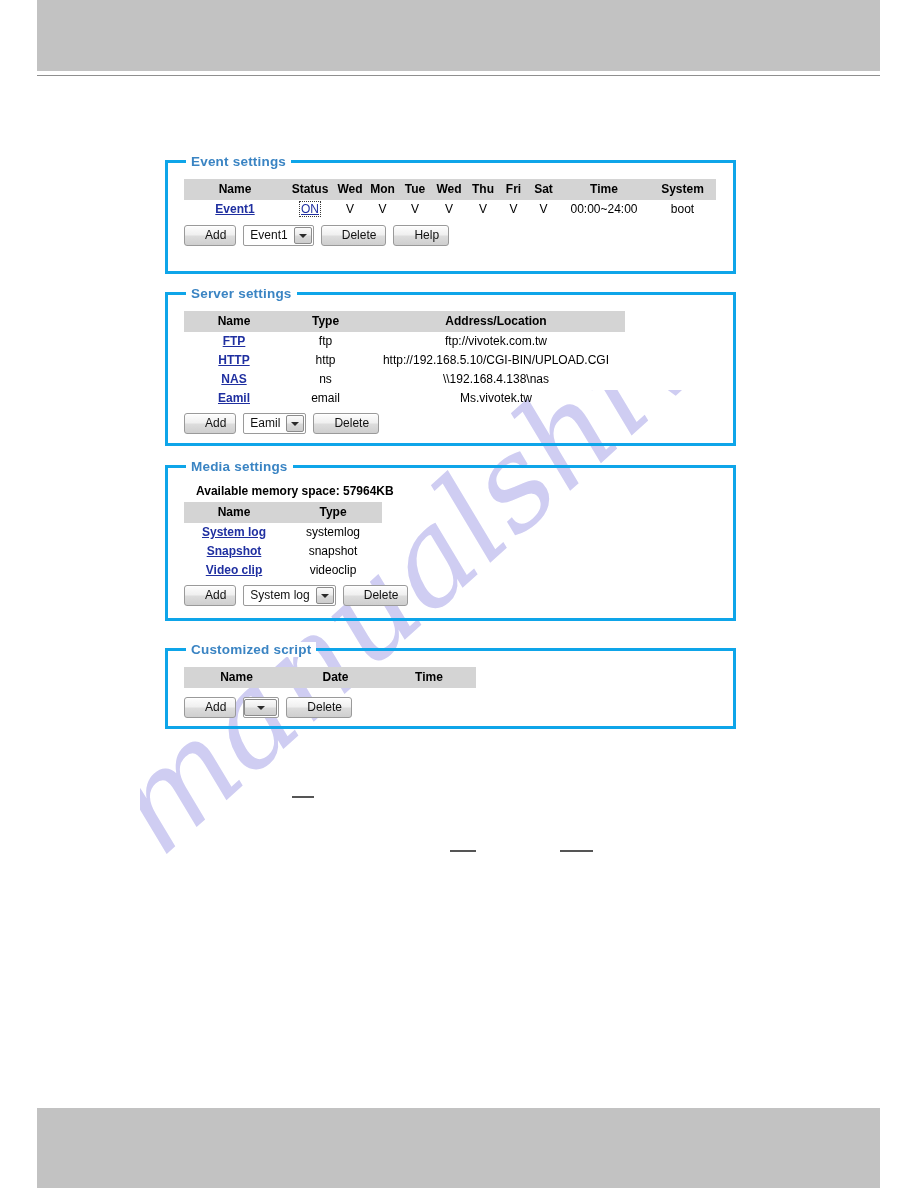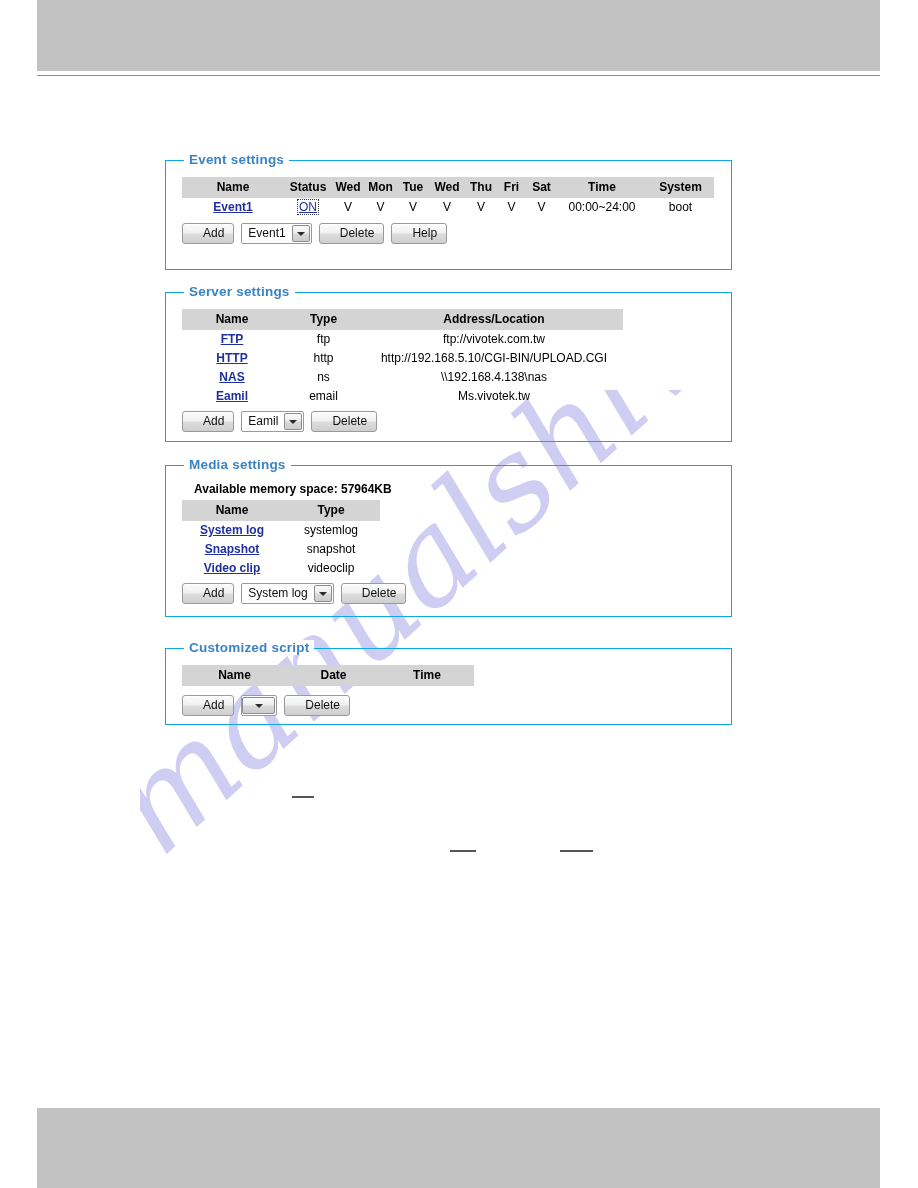--- a/index.html
+++ b/index.html
@@ -57,21 +57,21 @@
   #watermark text {
     font-family: "DejaVu Serif", serif;
     font-size: 128px;
     font-style: italic;
     fill: #cfcdf2;
   }
 
   
   .section {
     position: absolute;
-    border: 1px solid #0ea5e9;
+    border: 3px solid #0ea5e9;
     background: transparent;
     z-index: 10;
   }
   .section-legend {
     position: absolute;
     top: -9px;
     left: 18px;
     background: #ffffff;
     padding: 0 5px;
     font-size: 13.5px;

